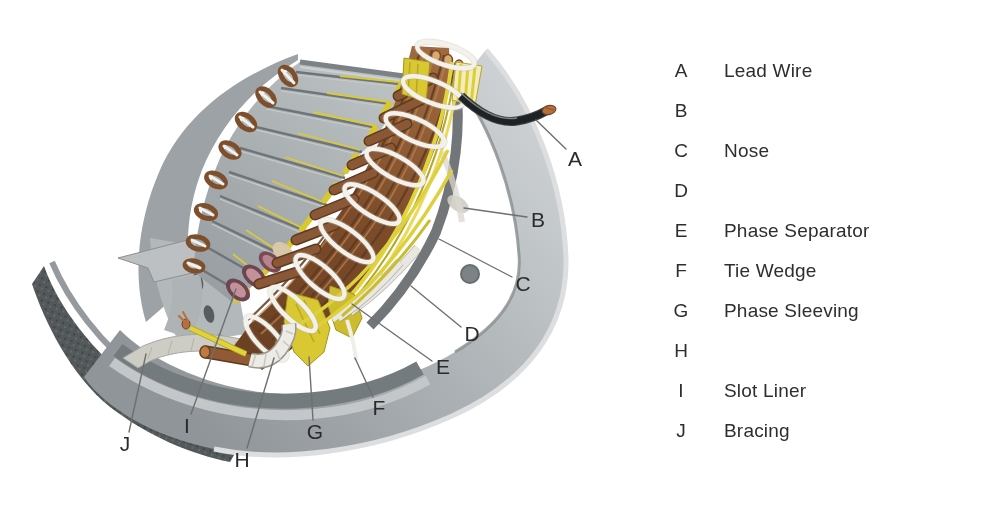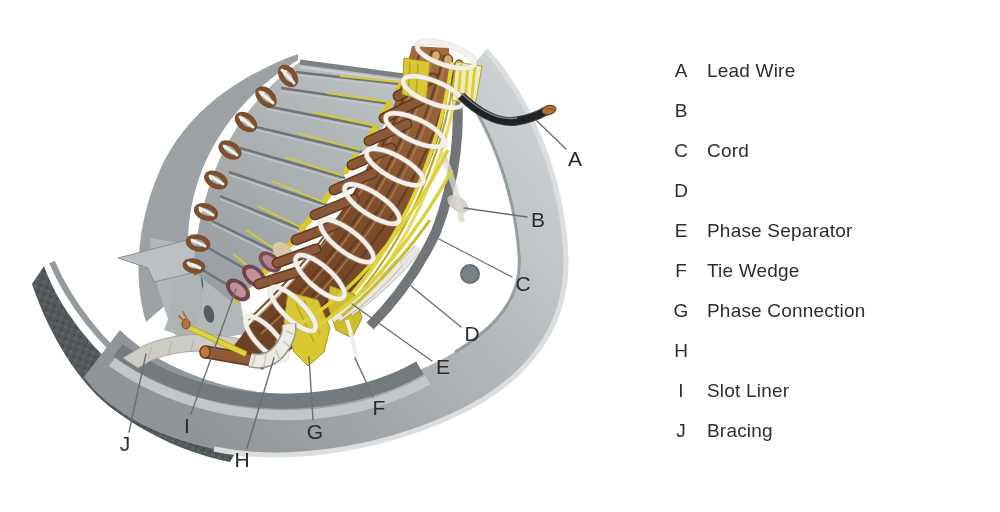--- a/index.html
+++ b/index.html
@@ -6,21 +6,21 @@
   #page{position:relative;width:1000px;height:512px;background:#ffffff;overflow:hidden;
         font-family:"Liberation Sans","DejaVu Sans",sans-serif;}
   #figure{position:absolute;left:0;top:0;}
   .leader{stroke:#6f6f6f;stroke-width:1.4;fill:none;stroke-linecap:round;}
   .callout-letter{font-family:"Liberation Sans","DejaVu Sans",sans-serif;
                   font-size:21px;font-weight:500;fill:#2b2b2b;
                   text-anchor:middle;dominant-baseline:central;}
   #legend{position:absolute;left:668px;top:51px;width:320px;color:#2e2e2e;}
   .legend-row{height:40px;display:flex;align-items:center;}
   .legend-key{width:26px;text-align:center;font-size:19px;font-weight:500;color:#2e2e2e;}
-  .legend-label{margin-left:13px;font-size:19px;letter-spacing:0.2px;color:#2e2e2e;}
+  .legend-label{margin-left:30px;font-size:19px;letter-spacing:0.2px;color:#2e2e2e;}
 </style>
 </head>
 <body>
 
 <div id="page">
 
   <svg id="figure" width="1000" height="512" viewBox="0 0 1000 512" xmlns="http://www.w3.org/2000/svg">
     <defs>
       <linearGradient id="gFrame" gradientUnits="userSpaceOnUse" x1="560" y1="120" x2="200" y2="430">
         <stop offset="0" stop-color="#cfd3d5"></stop>
@@ -322,40 +322,40 @@
       <span class="legend-key">A</span>
       <span class="legend-label">Lead Wire</span>
     </div>
 
     <div class="legend-row">
       <span class="legend-key">B</span>
     </div>
 
     <div class="legend-row">
       <span class="legend-key">C</span>
-      <span class="legend-label">Cord</span>
+      <span class="legend-label">Nose</span>
     </div>
 
     <div class="legend-row">
       <span class="legend-key">D</span>
     </div>
 
     <div class="legend-row">
       <span class="legend-key">E</span>
       <span class="legend-label">Phase Separator</span>
     </div>
 
     <div class="legend-row">
       <span class="legend-key">F</span>
       <span class="legend-label">Tie Wedge</span>
     </div>
 
     <div class="legend-row">
       <span class="legend-key">G</span>
-      <span class="legend-label">Phase Connection</span>
+      <span class="legend-label">Phase Sleeving</span>
     </div>
 
     <div class="legend-row">
       <span class="legend-key">H</span>
     </div>
 
     <div class="legend-row">
       <span class="legend-key">I</span>
       <span class="legend-label">Slot Liner</span>
     </div>

